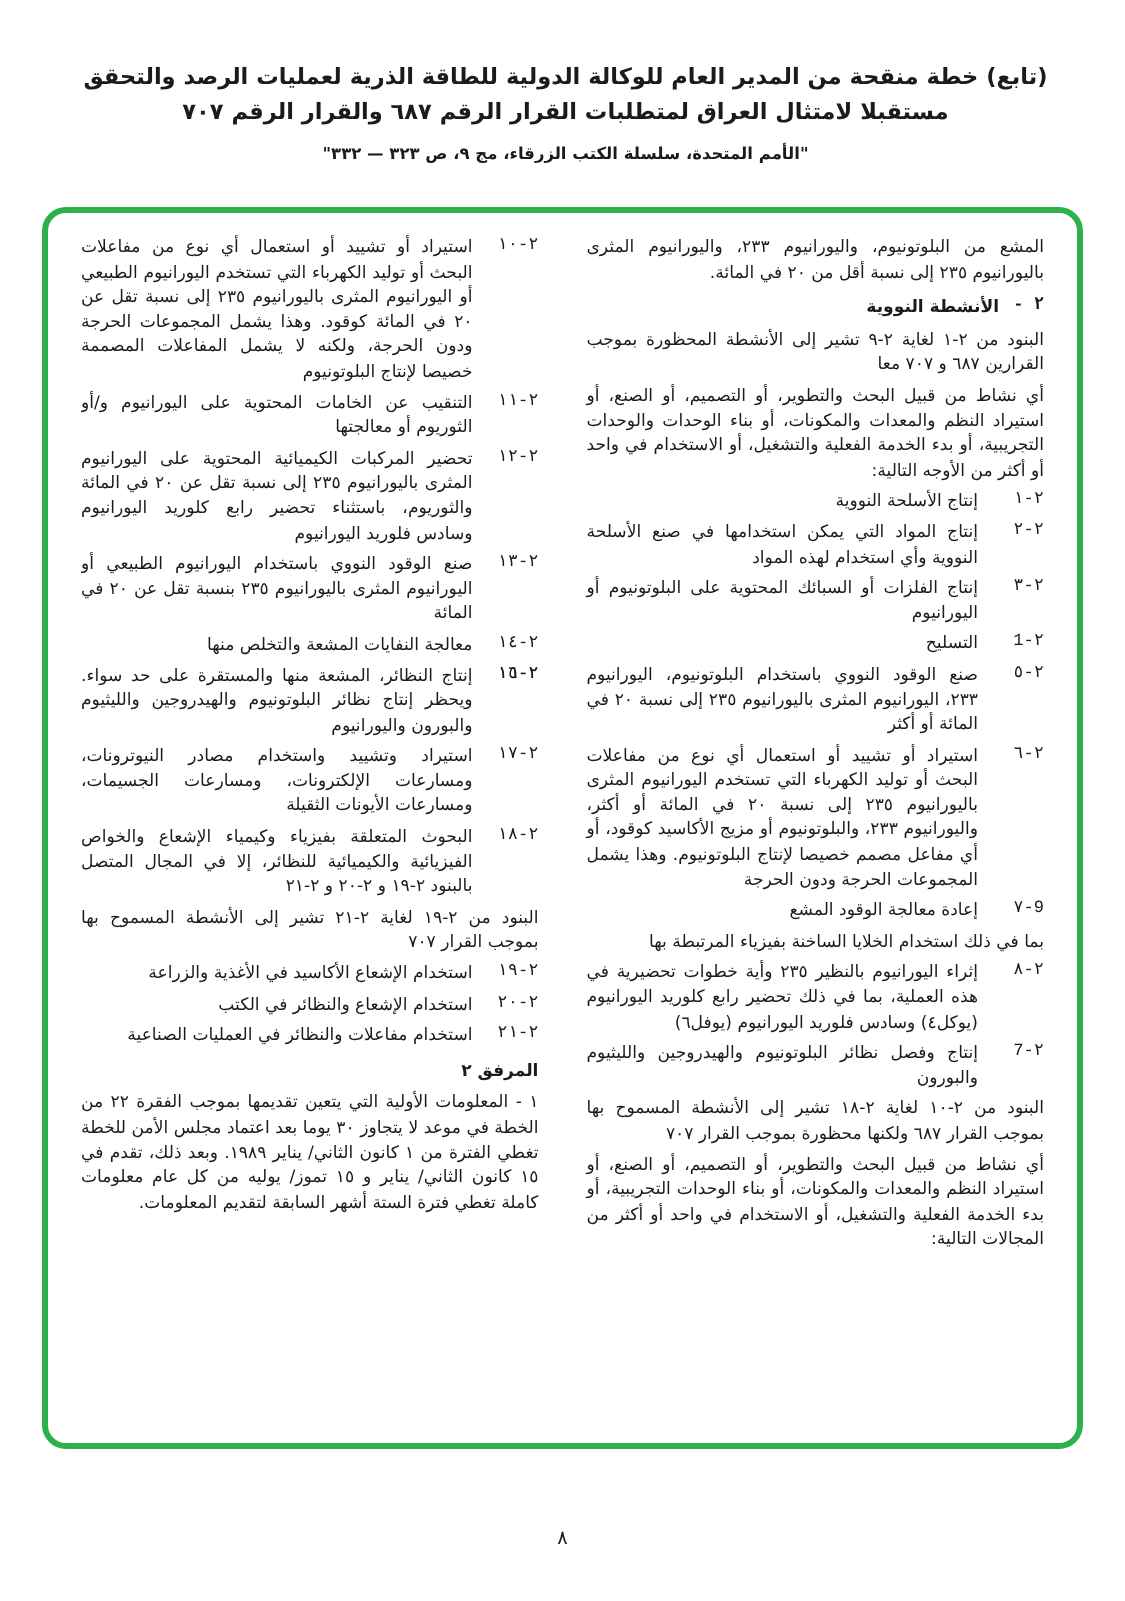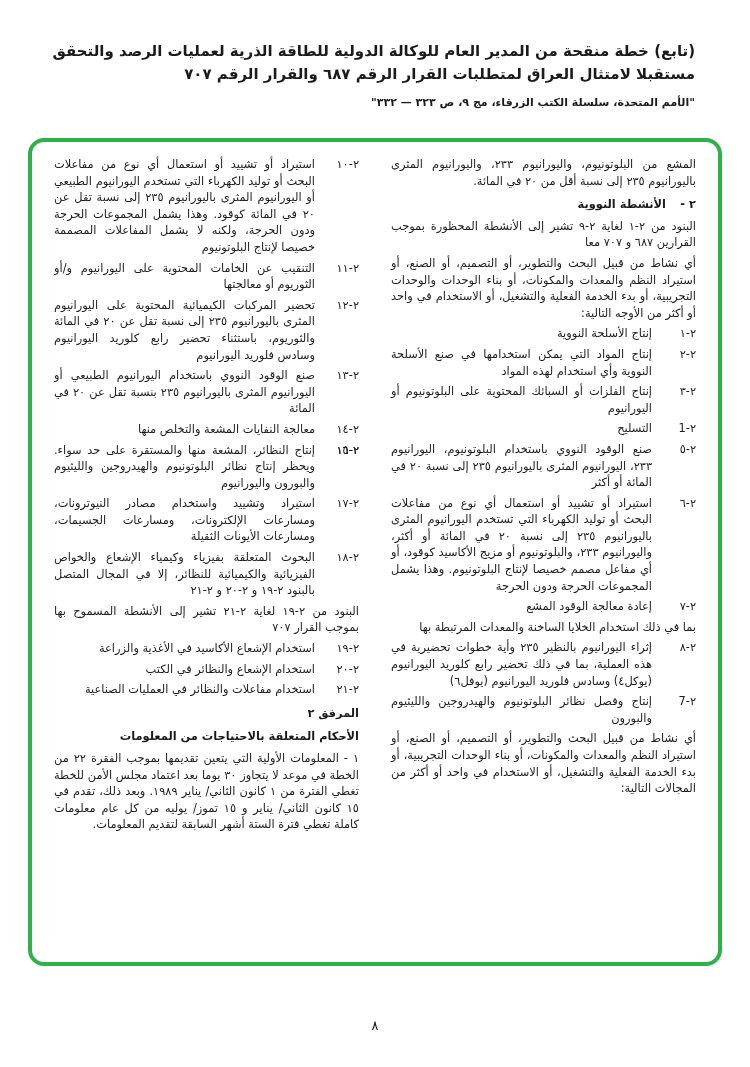--- a/index.html
+++ b/index.html
@@ -12,21 +12,22 @@
     height: 1067px;
     position: relative;
     font-family: "DejaVu Sans", sans-serif;
     color: #1b1b1b;
     overflow: hidden;
   }
   .header {
     position: absolute;
     top: 40px;
     left: 40px;
-    right: 55px;
+    right: 36px;
+    text-align: center;
   }
   .header .h-line1,
   .header .h-line2 {
     font-size: 15px;
     font-weight: bold;
     line-height: 1.55;
   }
   .header .h-line3 {
     font-size: 11px;
     font-weight: bold;
@@ -62,20 +63,21 @@
   .block.para { }
   .block.has-num {
     position: relative;
     padding-right: 44px;
   }
   .block .num {
     position: absolute;
     right: 0;
     top: 0;
     white-space: nowrap;
+    font-family: Liberation Mono, monospace;
   }
   .block.heading {
     font-weight: bold;
     margin: 7px 0 5px 0;
   }
   .block.heading.has-num { padding-right: 30px; }
   .page-number {
     position: absolute;
     top: 1018px;
     left: 0;
@@ -99,40 +101,40 @@
         <div class="block para"><span class="txt">المشع من البلوتونيوم، واليورانيوم ٢٣٣، واليورانيوم المثرى باليورانيوم ٢٣٥ إلى نسبة أقل من ٢٠ في المائة.</span></div>
         <div class="block heading has-num"><span class="num">٢ -</span><span class="txt">الأنشطة النووية</span></div>
         <div class="block para"><span class="txt">البنود من ٢-١ لغاية ٢-٩ تشير إلى الأنشطة المحظورة بموجب القرارين ٦٨٧ و ٧٠٧ معا</span></div>
         <div class="block para"><span class="txt">أي نشاط من قبيل البحث والتطوير، أو التصميم، أو الصنع، أو استيراد النظم والمعدات والمكونات، أو بناء الوحدات والوحدات التجريبية، أو بدء الخدمة الفعلية والتشغيل، أو الاستخدام في واحد أو أكثر من الأوجه التالية:</span></div>
         <div class="block item has-num"><span class="num">٢-١</span><span class="txt">إنتاج الأسلحة النووية</span></div>
         <div class="block item has-num"><span class="num">٢-٢</span><span class="txt">إنتاج المواد التي يمكن استخدامها في صنع الأسلحة النووية وأي استخدام لهذه المواد</span></div>
         <div class="block item has-num"><span class="num">٢-٣</span><span class="txt">إنتاج الفلزات أو السبائك المحتوية على البلوتونيوم أو اليورانيوم</span></div>
         <div class="block item has-num"><span class="num">٢-1</span><span class="txt">التسليح</span></div>
         <div class="block item has-num"><span class="num">٢-٥</span><span class="txt">صنع الوقود النووي باستخدام البلوتونيوم، اليورانيوم ٢٣٣، اليورانيوم المثرى باليورانيوم ٢٣٥ إلى نسبة ٢٠ في المائة أو أكثر</span></div>
         <div class="block item has-num"><span class="num">٢-٦</span><span class="txt">استيراد أو تشييد أو استعمال أي نوع من مفاعلات البحث أو توليد الكهرباء التي تستخدم اليورانيوم المثرى باليورانيوم ٢٣٥ إلى نسبة ٢٠ في المائة أو أكثر، واليورانيوم ٢٣٣، والبلوتونيوم أو مزيج الأكاسيد كوقود، أو أي مفاعل مصمم خصيصا لإنتاج البلوتونيوم. وهذا يشمل المجموعات الحرجة ودون الحرجة</span></div>
-        <div class="block item has-num"><span class="num">٢-٧</span><span class="txt">إعادة معالجة الوقود المشع</span></div>
-        <div class="block para"><span class="txt">بما في ذلك استخدام الخلايا الساخنة والمعدات المرتبطة بها</span></div>
+        <div class="block item has-num"><span class="num">9-٧</span><span class="txt">إعادة معالجة الوقود المشع</span></div>
+        <div class="block para"><span class="txt">بما في ذلك استخدام الخلايا الساخنة بفيزياء المرتبطة بها</span></div>
         <div class="block item has-num"><span class="num">٢-٨</span><span class="txt">إثراء اليورانيوم بالنظير ٢٣٥ وأية خطوات تحضيرية في هذه العملية، بما في ذلك تحضير رابع كلوريد اليورانيوم (يوكل٤) وسادس فلوريد اليورانيوم (يوفل٦)</span></div>
         <div class="block item has-num"><span class="num">٢-7</span><span class="txt">إنتاج وفصل نظائر البلوتونيوم والهيدروجين والليثيوم والبورون</span></div>
+        <div class="block para"><span class="txt">البنود من ٢-١٠ لغاية ٢-١٨ تشير إلى الأنشطة المسموح بها بموجب القرار ٦٨٧ ولكنها محظورة بموجب القرار ٧٠٧</span></div>
         <div class="block para"><span class="txt">أي نشاط من قبيل البحث والتطوير، أو التصميم، أو الصنع، أو استيراد النظم والمعدات والمكونات، أو بناء الوحدات التجريبية، أو بدء الخدمة الفعلية والتشغيل، أو الاستخدام في واحد أو أكثر من المجالات التالية:</span></div>
       </div>
     <div class="col" id="col-left">
         <div class="block item has-num"><span class="num">٢-١٠</span><span class="txt">استيراد أو تشييد أو استعمال أي نوع من مفاعلات البحث أو توليد الكهرباء التي تستخدم اليورانيوم الطبيعي أو اليورانيوم المثرى باليورانيوم ٢٣٥ إلى نسبة تقل عن ٢٠ في المائة كوقود. وهذا يشمل المجموعات الحرجة ودون الحرجة، ولكنه لا يشمل المفاعلات المصممة خصيصا لإنتاج البلوتونيوم</span></div>
         <div class="block item has-num"><span class="num">٢-١١</span><span class="txt">التنقيب عن الخامات المحتوية على اليورانيوم و/أو الثوريوم أو معالجتها</span></div>
         <div class="block item has-num"><span class="num">٢-١٢</span><span class="txt">تحضير المركبات الكيميائية المحتوية على اليورانيوم المثرى باليورانيوم ٢٣٥ إلى نسبة تقل عن ٢٠ في المائة والثوريوم، باستثناء تحضير رابع كلوريد اليورانيوم وسادس فلوريد اليورانيوم</span></div>
         <div class="block item has-num"><span class="num">٢-١٣</span><span class="txt">صنع الوقود النووي باستخدام اليورانيوم الطبيعي أو اليورانيوم المثرى باليورانيوم ٢٣٥ بنسبة تقل عن ٢٠ في المائة</span></div>
         <div class="block item has-num"><span class="num">٢-١٤</span><span class="txt">معالجة النفايات المشعة والتخلص منها</span></div>
         <div class="block item has-num"><span class="num">٢-١٥</span></div>
         <div class="block item has-num"><span class="num">٢-١٦</span><span class="txt">إنتاج النظائر، المشعة منها والمستقرة على حد سواء. ويحظر إنتاج نظائر البلوتونيوم والهيدروجين والليثيوم والبورون واليورانيوم</span></div>
         <div class="block item has-num"><span class="num">٢-١٧</span><span class="txt">استيراد وتشييد واستخدام مصادر النيوترونات، ومسارعات الإلكترونات، ومسارعات الجسيمات، ومسارعات الأيونات الثقيلة</span></div>
         <div class="block item has-num"><span class="num">٢-١٨</span><span class="txt">البحوث المتعلقة بفيزياء وكيمياء الإشعاع والخواص الفيزيائية والكيميائية للنظائر، إلا في المجال المتصل بالبنود ٢-١٩ و ٢-٢٠ و ٢-٢١</span></div>
         <div class="block para"><span class="txt">البنود من ٢-١٩ لغاية ٢-٢١ تشير إلى الأنشطة المسموح بها بموجب القرار ٧٠٧</span></div>
         <div class="block item has-num"><span class="num">٢-١٩</span><span class="txt">استخدام الإشعاع الأكاسيد في الأغذية والزراعة</span></div>
         <div class="block item has-num"><span class="num">٢-٢٠</span><span class="txt">استخدام الإشعاع والنظائر في الكتب</span></div>
         <div class="block item has-num"><span class="num">٢-٢١</span><span class="txt">استخدام مفاعلات والنظائر في العمليات الصناعية</span></div>
         <div class="block heading"><span class="txt">المرفق ٢</span></div>
-        <div class="block heading"><span class="txt">الأحكام المتعلقة بالاحتياجات من المعلومات</span></div>
         <div class="block para"><span class="txt">١ - المعلومات الأولية التي يتعين تقديمها بموجب الفقرة ٢٢ من الخطة في موعد لا يتجاوز ٣٠ يوما بعد اعتماد مجلس الأمن للخطة تغطي الفترة من ١ كانون الثاني/ يناير ١٩٨٩. وبعد ذلك، تقدم في ١٥ كانون الثاني/ يناير و ١٥ تموز/ يوليه من كل عام معلومات كاملة تغطي فترة الستة أشهر السابقة لتقديم المعلومات.</span></div>
       </div>
   </div>
 </div>
 
 <div class="page-number">٨</div>
 
 </body></html>

